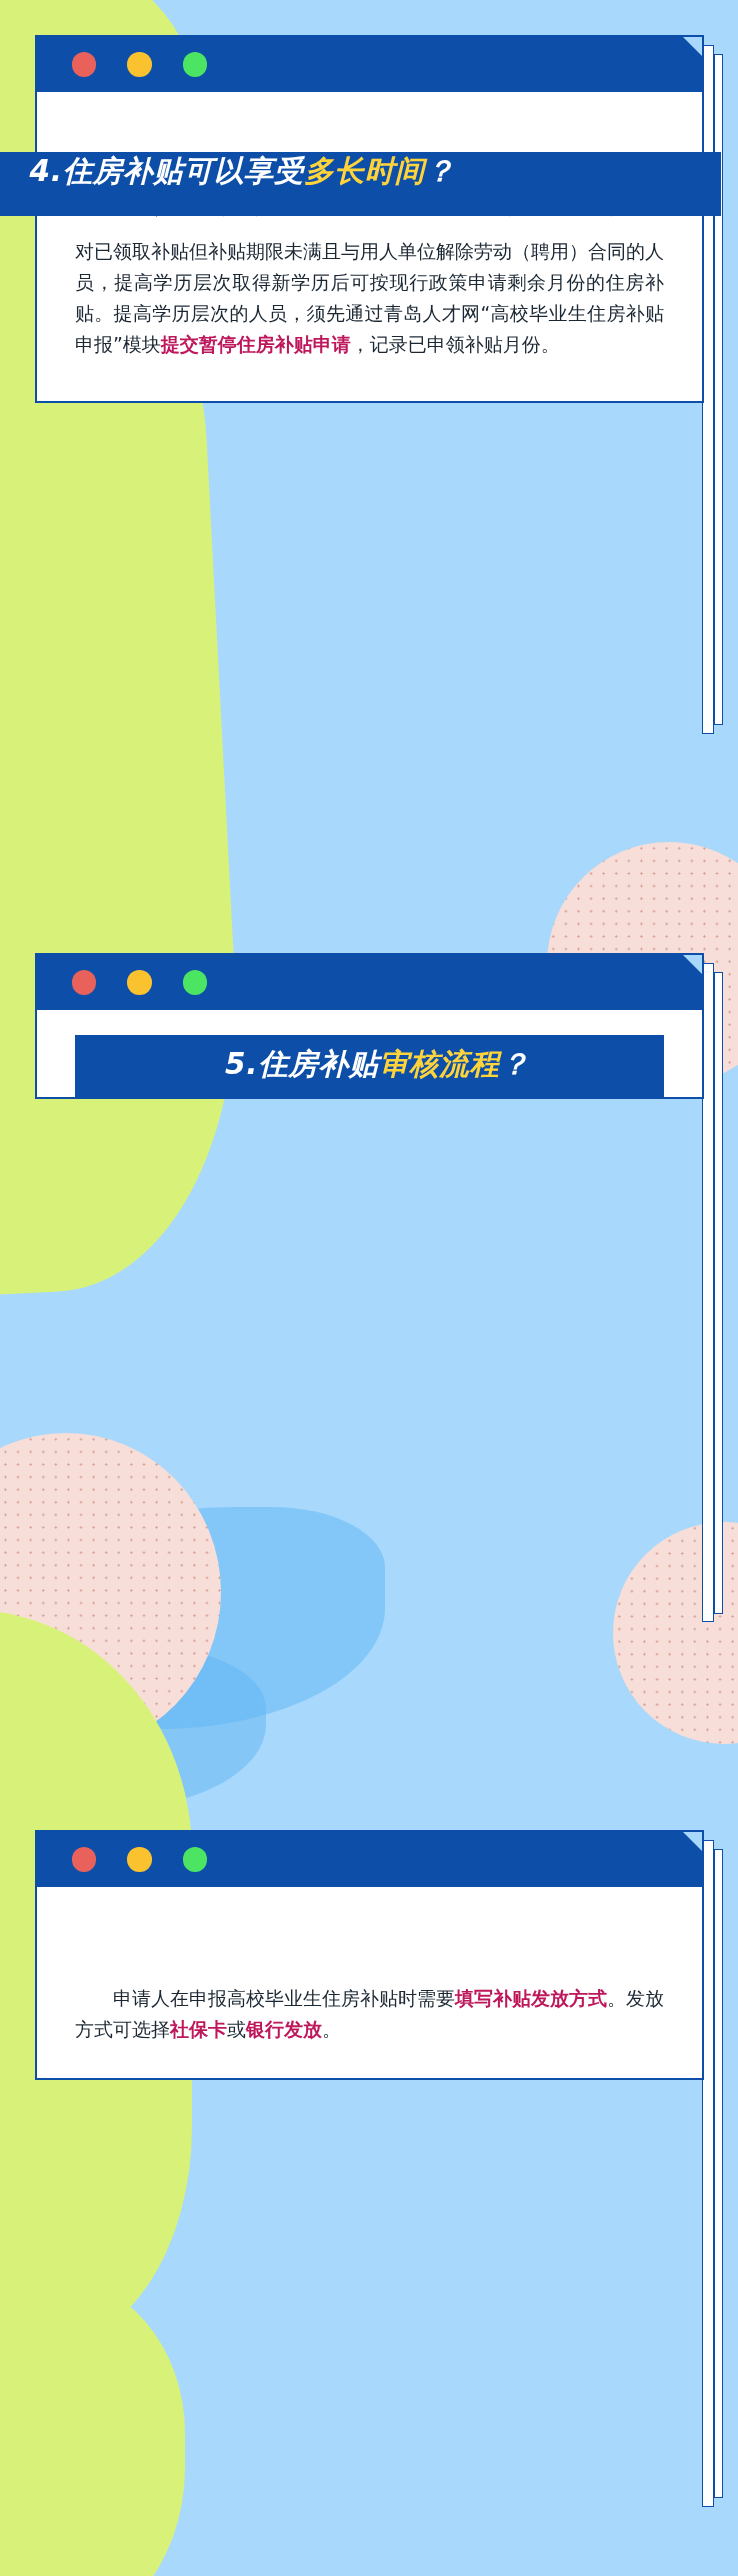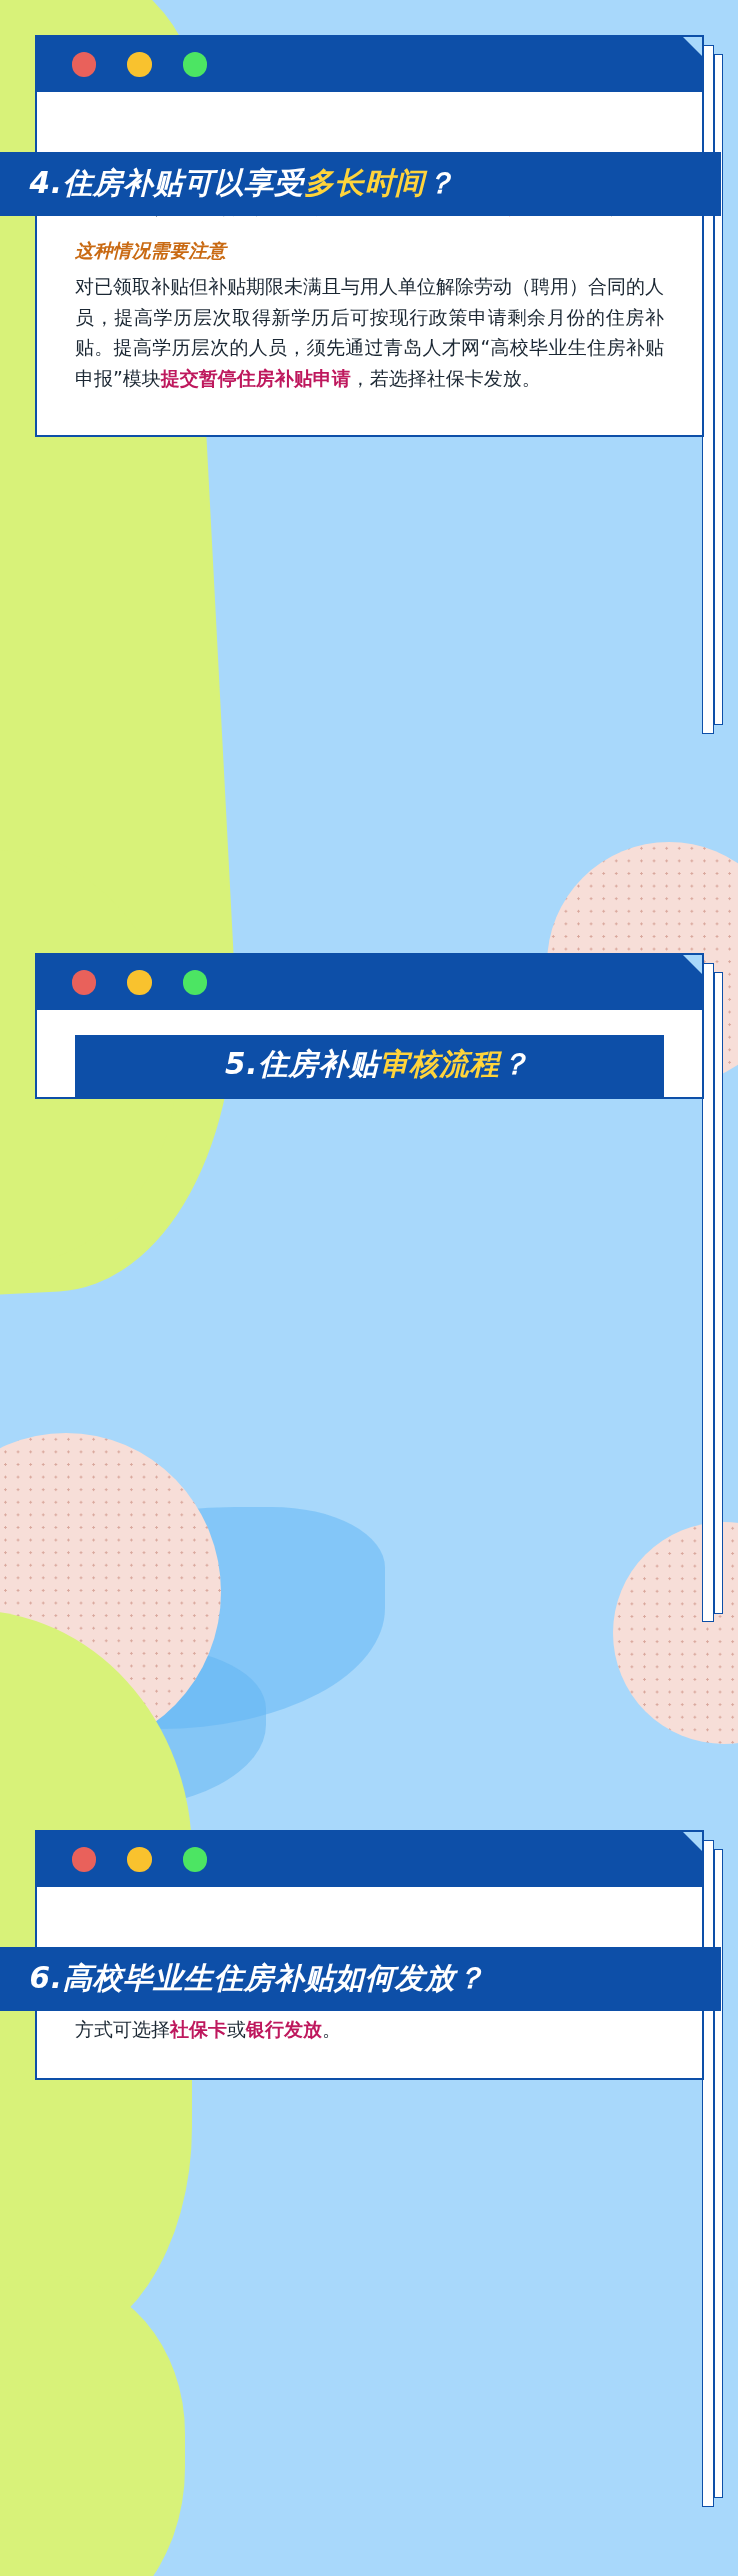--- a/index.html
+++ b/index.html
@@ -115,21 +115,21 @@
     width:0;height:0;
     border-top:19px solid #a8d8fb;
     border-left:19px solid transparent;
   }
 
   
   .banner-wide{
     position:absolute;
     left:0;width:721px;
     background:#0d4fa8;
-    display:flex;align-items:center;
+    display:flex;align-items:flex-start;
     box-sizing:border-box;
   }
   .banner-title{
     font-size:29.5px;
     font-weight:bold;
     font-style:italic;
     color:#ffffff;
     letter-spacing:0.7px;
     white-space:nowrap;
     padding-left:29.5px;
@@ -212,22 +212,21 @@
     <div class="win">
       <div class="titlebar">
         <span class="dot red"></span>
         <span class="dot yellow"></span>
         <span class="dot green"></span>
         <span class="fold"></span>
       </div>
       <div style="height:71px"></div>
       <div class="body">
         <p class="lead"><span>申请人自申领补贴月份起，可享受最长</span><span class="big-red">36个月</span><span>的住房补贴。</span></p>
-        <p class="subhead">这种情况需要注意</p>
-        <p><span>对已领取补贴但补贴期限未满且与用人单位解除劳动（聘用）合同的人员，提高学历层次取得新学历后可按现行政策申请剩余月份的住房补贴。提高学历层次的人员，须先通过青岛人才网“高校毕业生住房补贴申报”模块</span><span class="red-b">提交暂停住房补贴申请</span><span>，若选择社保卡发放。</span></p>
+        <p><span>对已领取补贴但补贴期限未满且与用人单位解除劳动（聘用）合同的人员，提高学历层次取得新学历后可按现行政策申请剩余月份的住房补贴。提高学历层次的人员，须先通过青岛人才网“高校毕业生住房补贴申报”模块</span><span class="red-b">提交暂停住房补贴申请</span><span>，记录已申领补贴月份。</span></p>
         <div class="spacer-mini"></div>
       </div>
     </div>
 
     <div class="banner-wide" style="left:-35px;top:117px;height:64px;">
       <div class="banner-title"><span>4.</span><span>住房补贴可以享受</span><span class="hl-yellow">多长时间</span><span>？</span></div>
     </div>
   </div>
 
   <div class="card" id="card5">
@@ -254,19 +253,16 @@
         <span class="dot red"></span>
         <span class="dot yellow"></span>
         <span class="dot green"></span>
         <span class="fold"></span>
       </div>
       <div style="height:71px"></div>
       <div class="body">
         <p class="indent"><span>申请人在申报高校毕业生住房补贴时需要</span><span class="red-b">填写补贴发放方式</span><span>。发放方式可选择</span><span class="red-b">社保卡</span><span>或</span><span class="red-b">银行发放</span><span>。</span></p>
       </div>
     </div>
-    <div class="banner-wide" style="left:-35px;top:117px;height:64px;">
-      <div class="banner-title"><span>6.</span><span>高校毕业生住房补贴如何发放？</span></div>
-    </div>
   </div>
 
 </div>
 
 
 </body></html>

